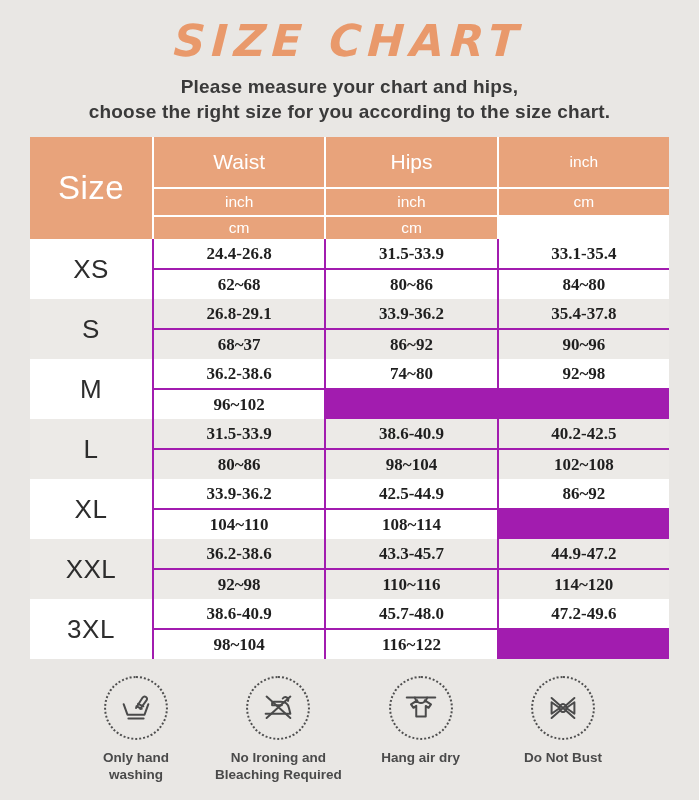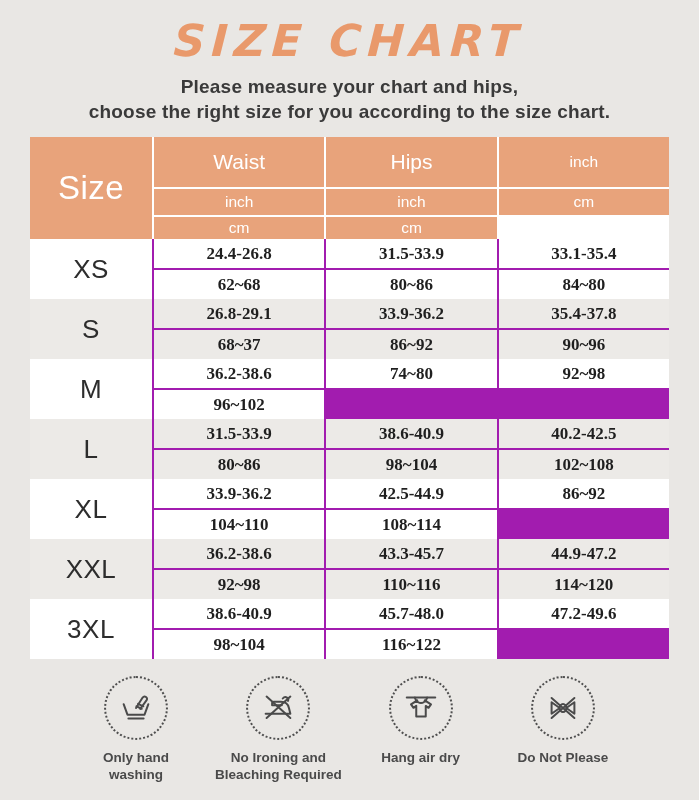--- a/index.html
+++ b/index.html
@@ -169,18 +169,18 @@
 
     <div class="care-item">
       <div class="circle">
         <svg width="38" height="38" viewBox="0 0 40 40">
           <path class="ic" d="M8 14 L16.5 20 L8 26 V14 Z"></path>
           <path class="ic" d="M32 14 L23.5 20 L32 26 V14 Z"></path>
           <ellipse class="ic" cx="20" cy="20" rx="3.5" ry="4.2"></ellipse>
           <path class="ic" d="M8 9.5 L32 30.5 M32 9.5 L8 30.5"></path>
         </svg>
       </div>
-      <div class="care-label">Do Not Please</div>
+      <div class="care-label">Do Not Bust</div>
     </div>
 
   </div>
 
 </div>
 
 </body></html>

